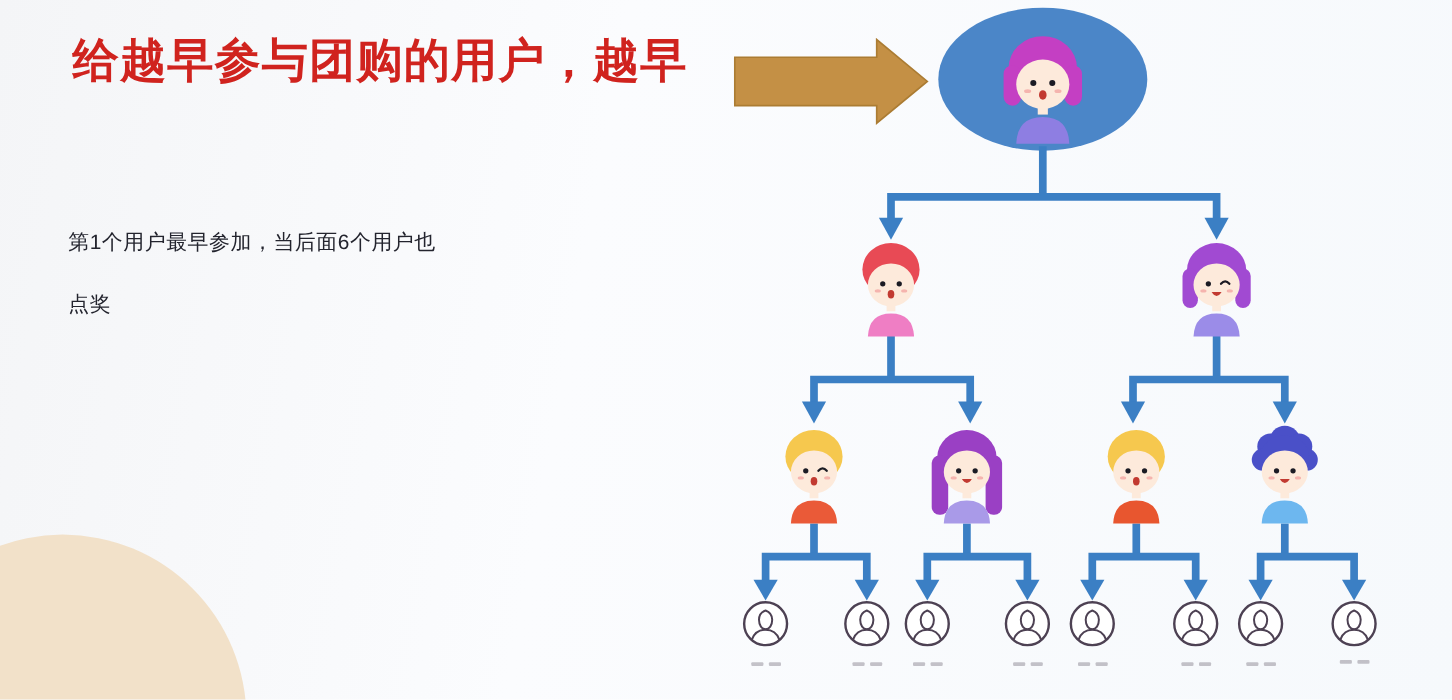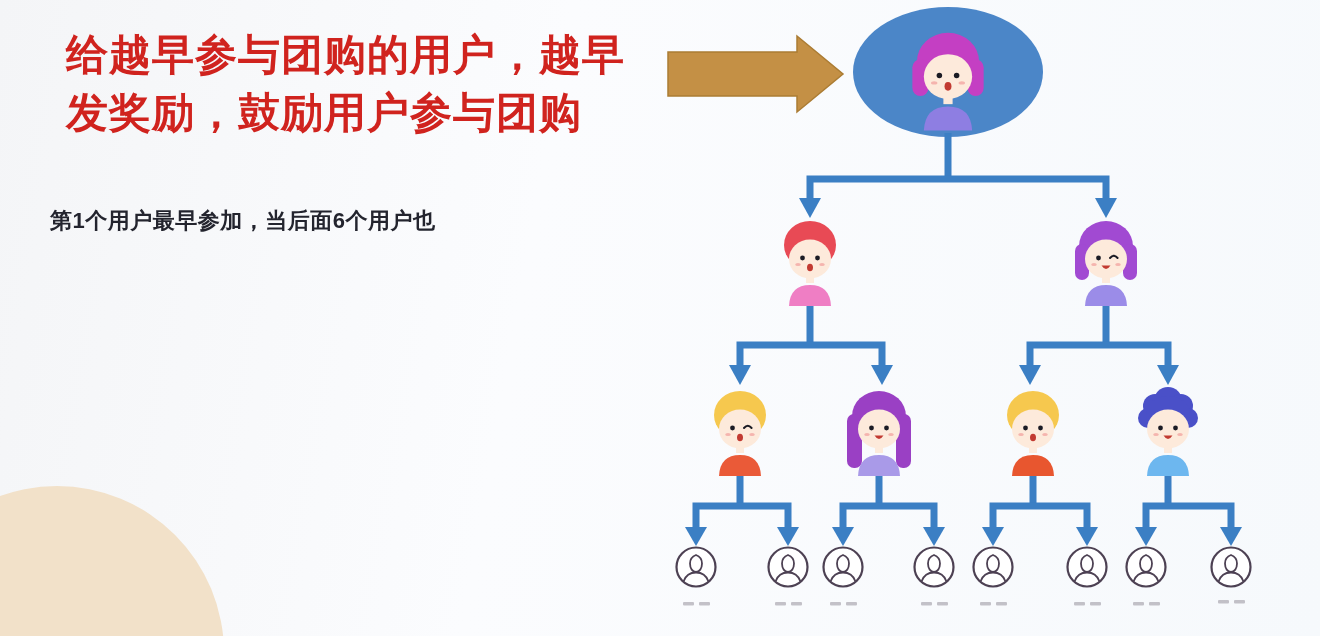--- a/index.html
+++ b/index.html
@@ -15,39 +15,39 @@
   }
   .beige-circle{
     position:absolute;left:-110px;top:486px;width:334px;height:334px;
     border-radius:50%;
   }
   .headline{
     position:absolute;left:66px;top:26px;width:600px;
     font-size:42px;font-weight:800;line-height:58px;letter-spacing:1px;
   }
   .bodytext{
-    position:absolute;left:50px;top:192px;width:580px;
-    font-size:22px;font-weight:700;line-height:57px;letter-spacing:0.5px;
+    position:absolute;left:62px;top:192px;width:580px;
+    font-size:19px;font-weight:400;line-height:57px;letter-spacing:0.5px;
   }
   svg.tree{position:absolute;left:0;top:0;}
 </style>
 </head>
 <body>
 
 <div class="slide">
 
   <div class="beige-circle" style="background: rgb(242, 225, 201);"></div>
 
   <div class="headline" style="color: rgb(208, 35, 30);">
     <div>给越早参与团购的用户，越早</div>
-    <div>发奖励，鼓励用户参与团购</div>
   </div>
 
   <div class="bodytext" style="color: rgb(35, 36, 46);">
     <div>第1个用户最早参加，当后面6个用户也</div>
+    <div>点奖</div>
   </div>
 
   <svg class="tree" width="1320" height="636" viewBox="0 0 1320 636">
 
     <polygon points="668,52 797,52 797,36 843,74 797,112 797,96 668,96" stroke-width="1.5" stroke="#ab7c33" fill="#c49045"></polygon>
 
     <ellipse cx="948" cy="72" rx="95" ry="65" fill="#4b86c8"></ellipse>
 
     <g fill="none" stroke-width="7" stroke="#3b7fc4">
       <path d="M948 133 L948 179"></path>

